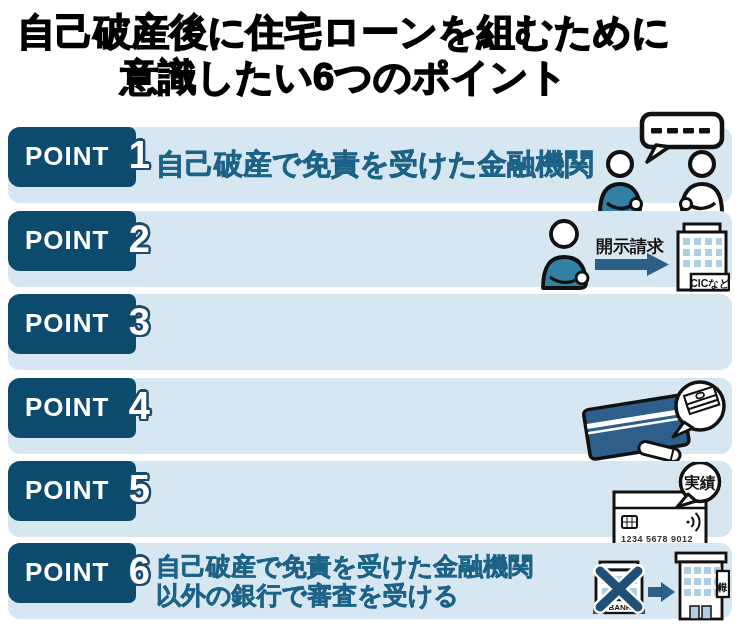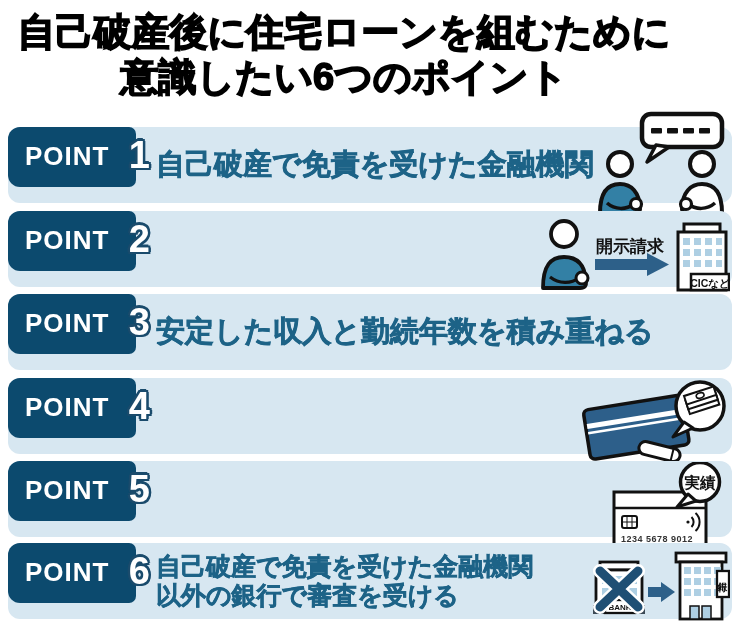--- a/index.html
+++ b/index.html
@@ -112,21 +112,20 @@
         <text x="178" y="70.5" font-size="10.5" font-weight="bold" fill="#111" text-anchor="middle">CICなど</text>
       </g>
     </svg>
   </div>
 
   <div class="row r3">
     <div class="tab">
       <span class="pt">POINT</span>
       <span class="pn">3</span>
     </div>
-    <div class="row-text">安定した収入と勤続年数を積み重ねる</div>
   </div>
 
   <div class="row r4">
     <div class="tab">
       <span class="pt">POINT</span>
       <span class="pn">4</span>
     </div>
     <svg class="icon i4" width="150" height="82" viewBox="0 0 150 82">
       <g transform="rotate(-9 60 45)">
         <rect x="8" y="22" width="100" height="50" rx="5" fill="#2d5f8a" stroke="#111" stroke-width="3.5"></rect>

